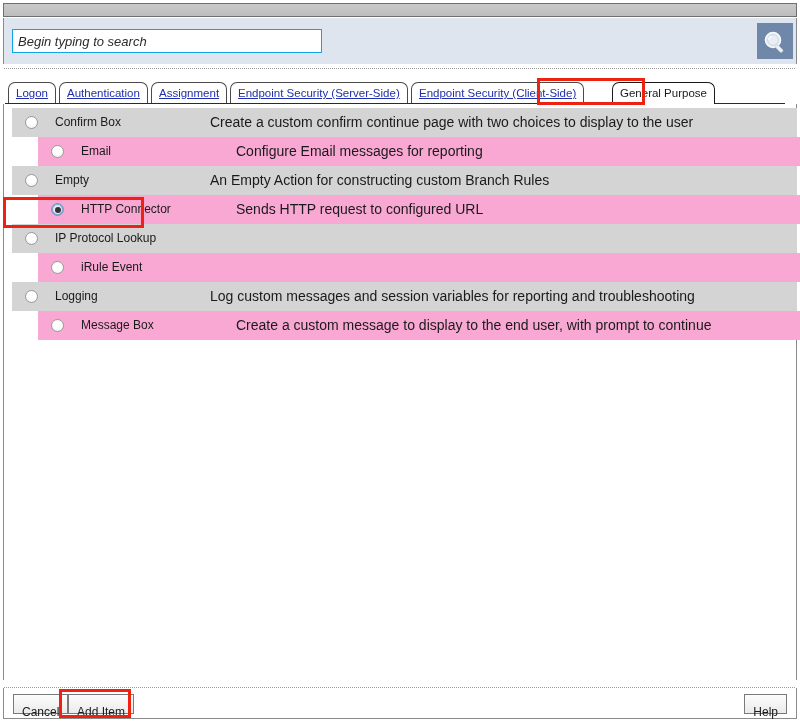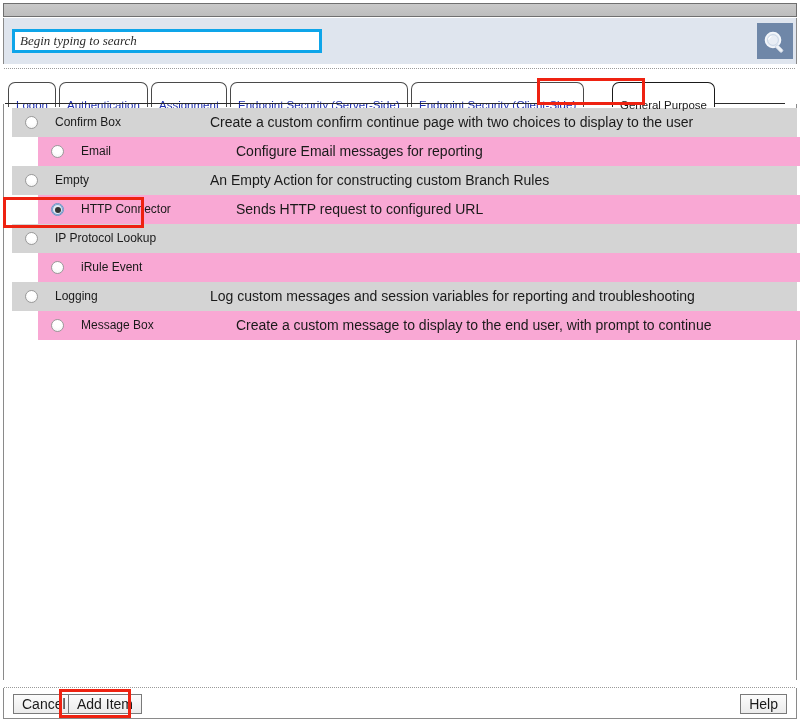--- a/index.html
+++ b/index.html
@@ -41,23 +41,23 @@
     border-left: 1px solid #8a8a8a;
     border-right: 1px solid #8a8a8a;
   }
   #search-input {
     position: absolute;
     left: 8px;
     top: 11px;
     width: 310px;
     height: 24px;
     box-sizing: border-box;
-    border: 3px solid #0ea5e9;
+    border: 1px solid #0ea5e9;
     background: #ffffff;
-    font-family: Liberation Serif, serif;
+    font-family: Liberation Sans, sans-serif;
     font-size: 13px;
     font-style: italic;
     color: #2b2b2b;
     padding: 0 5px;
     outline: none;
   }
   #search-input::placeholder {
     color: #2b2b2b;
     opacity: 1;
     font-style: italic;
@@ -103,21 +103,21 @@
   .tab {
     position: absolute;
     top: 0;
     height: 22px;
     box-sizing: border-box;
     background: #ffffff;
     border: 1px solid #4a4a4a;
     border-bottom: none;
     border-radius: 7px 7px 0 0;
     line-height: 20px;
-    padding: 12px 7px;
+    padding: 0 7px;
     font-size: 11.5px;
     white-space: nowrap;
     cursor: pointer;
   }
   .tab .tab-label {
     color: #1f2fae;
     text-decoration: underline;
   }
   .tab.active {
     border-color: #1a1a1a;
@@ -223,24 +223,24 @@
     border-top: none;
   }
   .btn {
     position: absolute;
     top: 6px;
     height: 20px;
     box-sizing: border-box;
     background: linear-gradient(#fcfcfc, #ebebeb);
     border: 1px solid #7a7a7a;
     font-family: "Liberation Sans", sans-serif;
-    font-size: 14px;
+    font-size: 12px;
     color: #1a1a1a;
     line-height: 18px;
-    padding: 0 8px;
+    padding: 8px 8px;
     cursor: pointer;
     white-space: nowrap;
   }
   #btn-cancel   { left: 9px; }
   #btn-add-item { left: 64px; }
   #btn-help     { right: 9px; }
 
   
   .annot {
     position: absolute;

